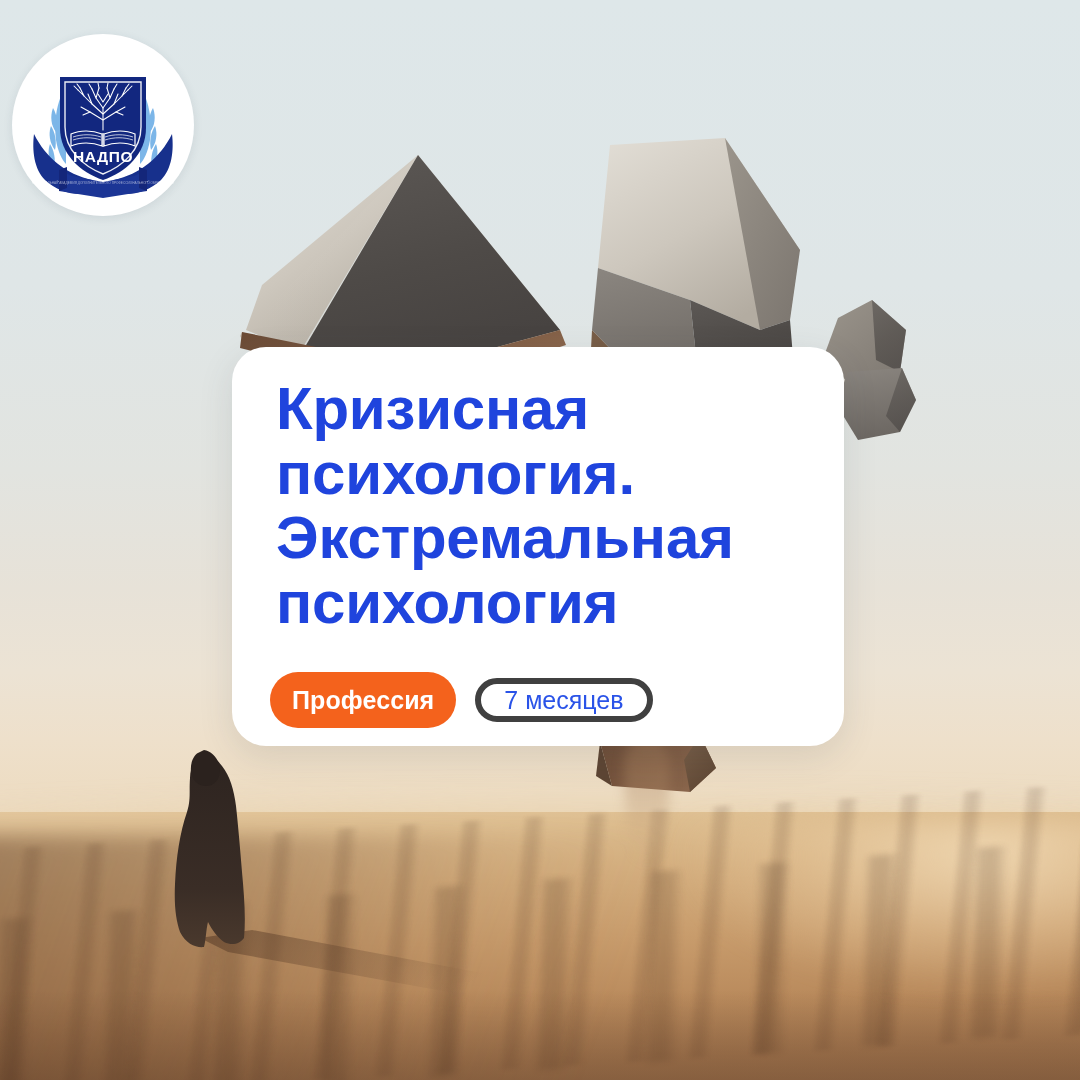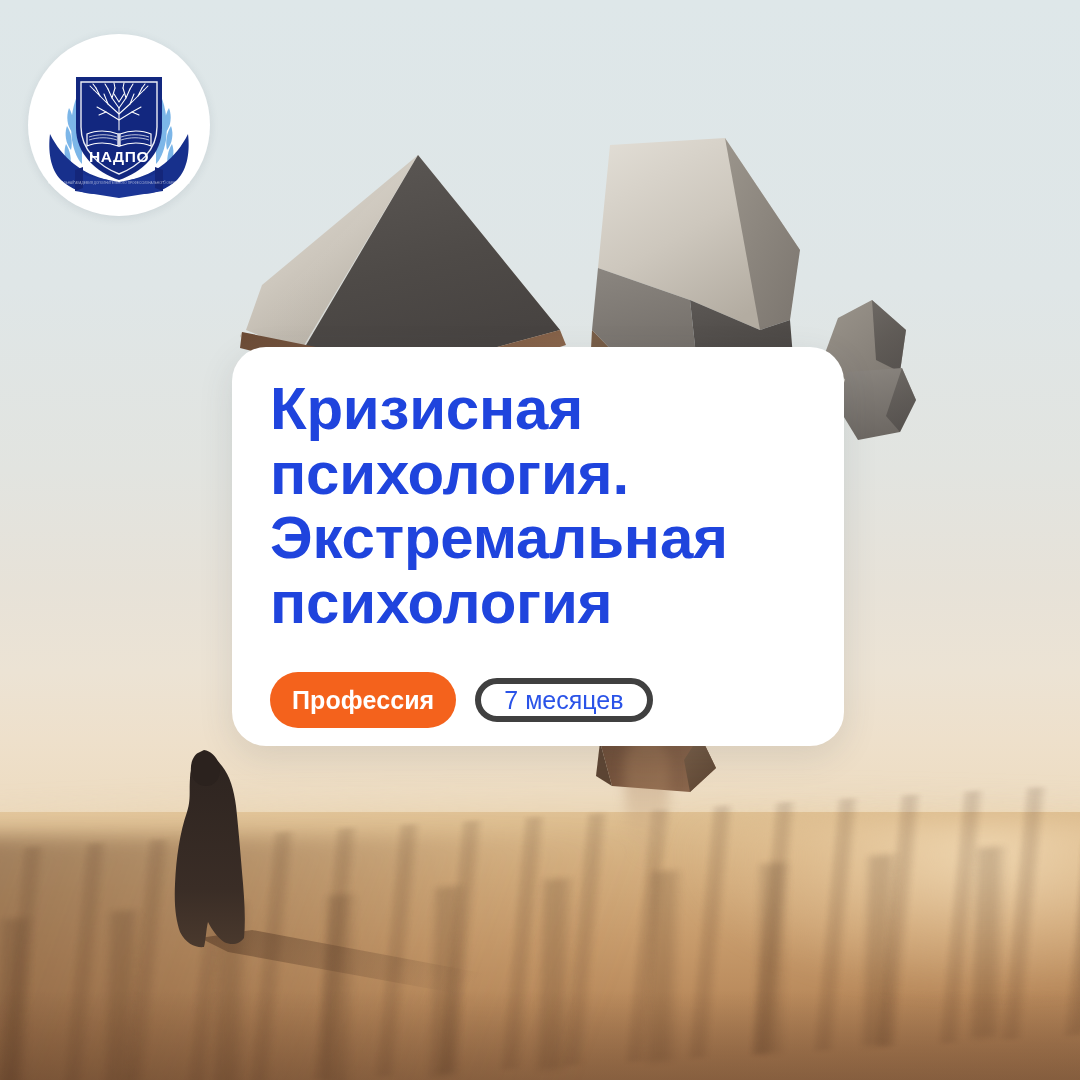--- a/index.html
+++ b/index.html
@@ -139,39 +139,39 @@
       rgba(176,138,102,0.40) 35%,
       rgba(198,164,128,0.22) 70%,
       rgba(215,186,150,0.0) 100%);
     filter: blur(6px);
     border-radius: 50% 50% 45% 45% / 25% 25% 75% 75%;
   }
 
   
   .logo-badge {
     position: absolute;
-    left: 28px; top: 34px;
+    left: 12px; top: 34px;
     width: 182px; height: 182px;
     border-radius: 50%;
     background: #ffffff;
     box-shadow: 0 2px 10px rgba(40,60,80,0.10);
   }
 
   
   .card {
     position: absolute;
     left: 232px; top: 347px;
     width: 612px; height: 399px;
     background: #ffffff;
     border-radius: 34px;
     box-shadow: 0 10px 34px rgba(60,70,80,0.13);
   }
   .card-inner {
     position: absolute;
-    left: 38px; top: 30px; right: 30px;
+    left: 44px; top: 30px; right: 30px;
   }
   .title {
     margin: 0;
     color: #1f44dd;
     font-size: 60px;
     line-height: 1.075;
     font-weight: bold;
     letter-spacing: -0.2px;
     white-space: pre-line;
   }

